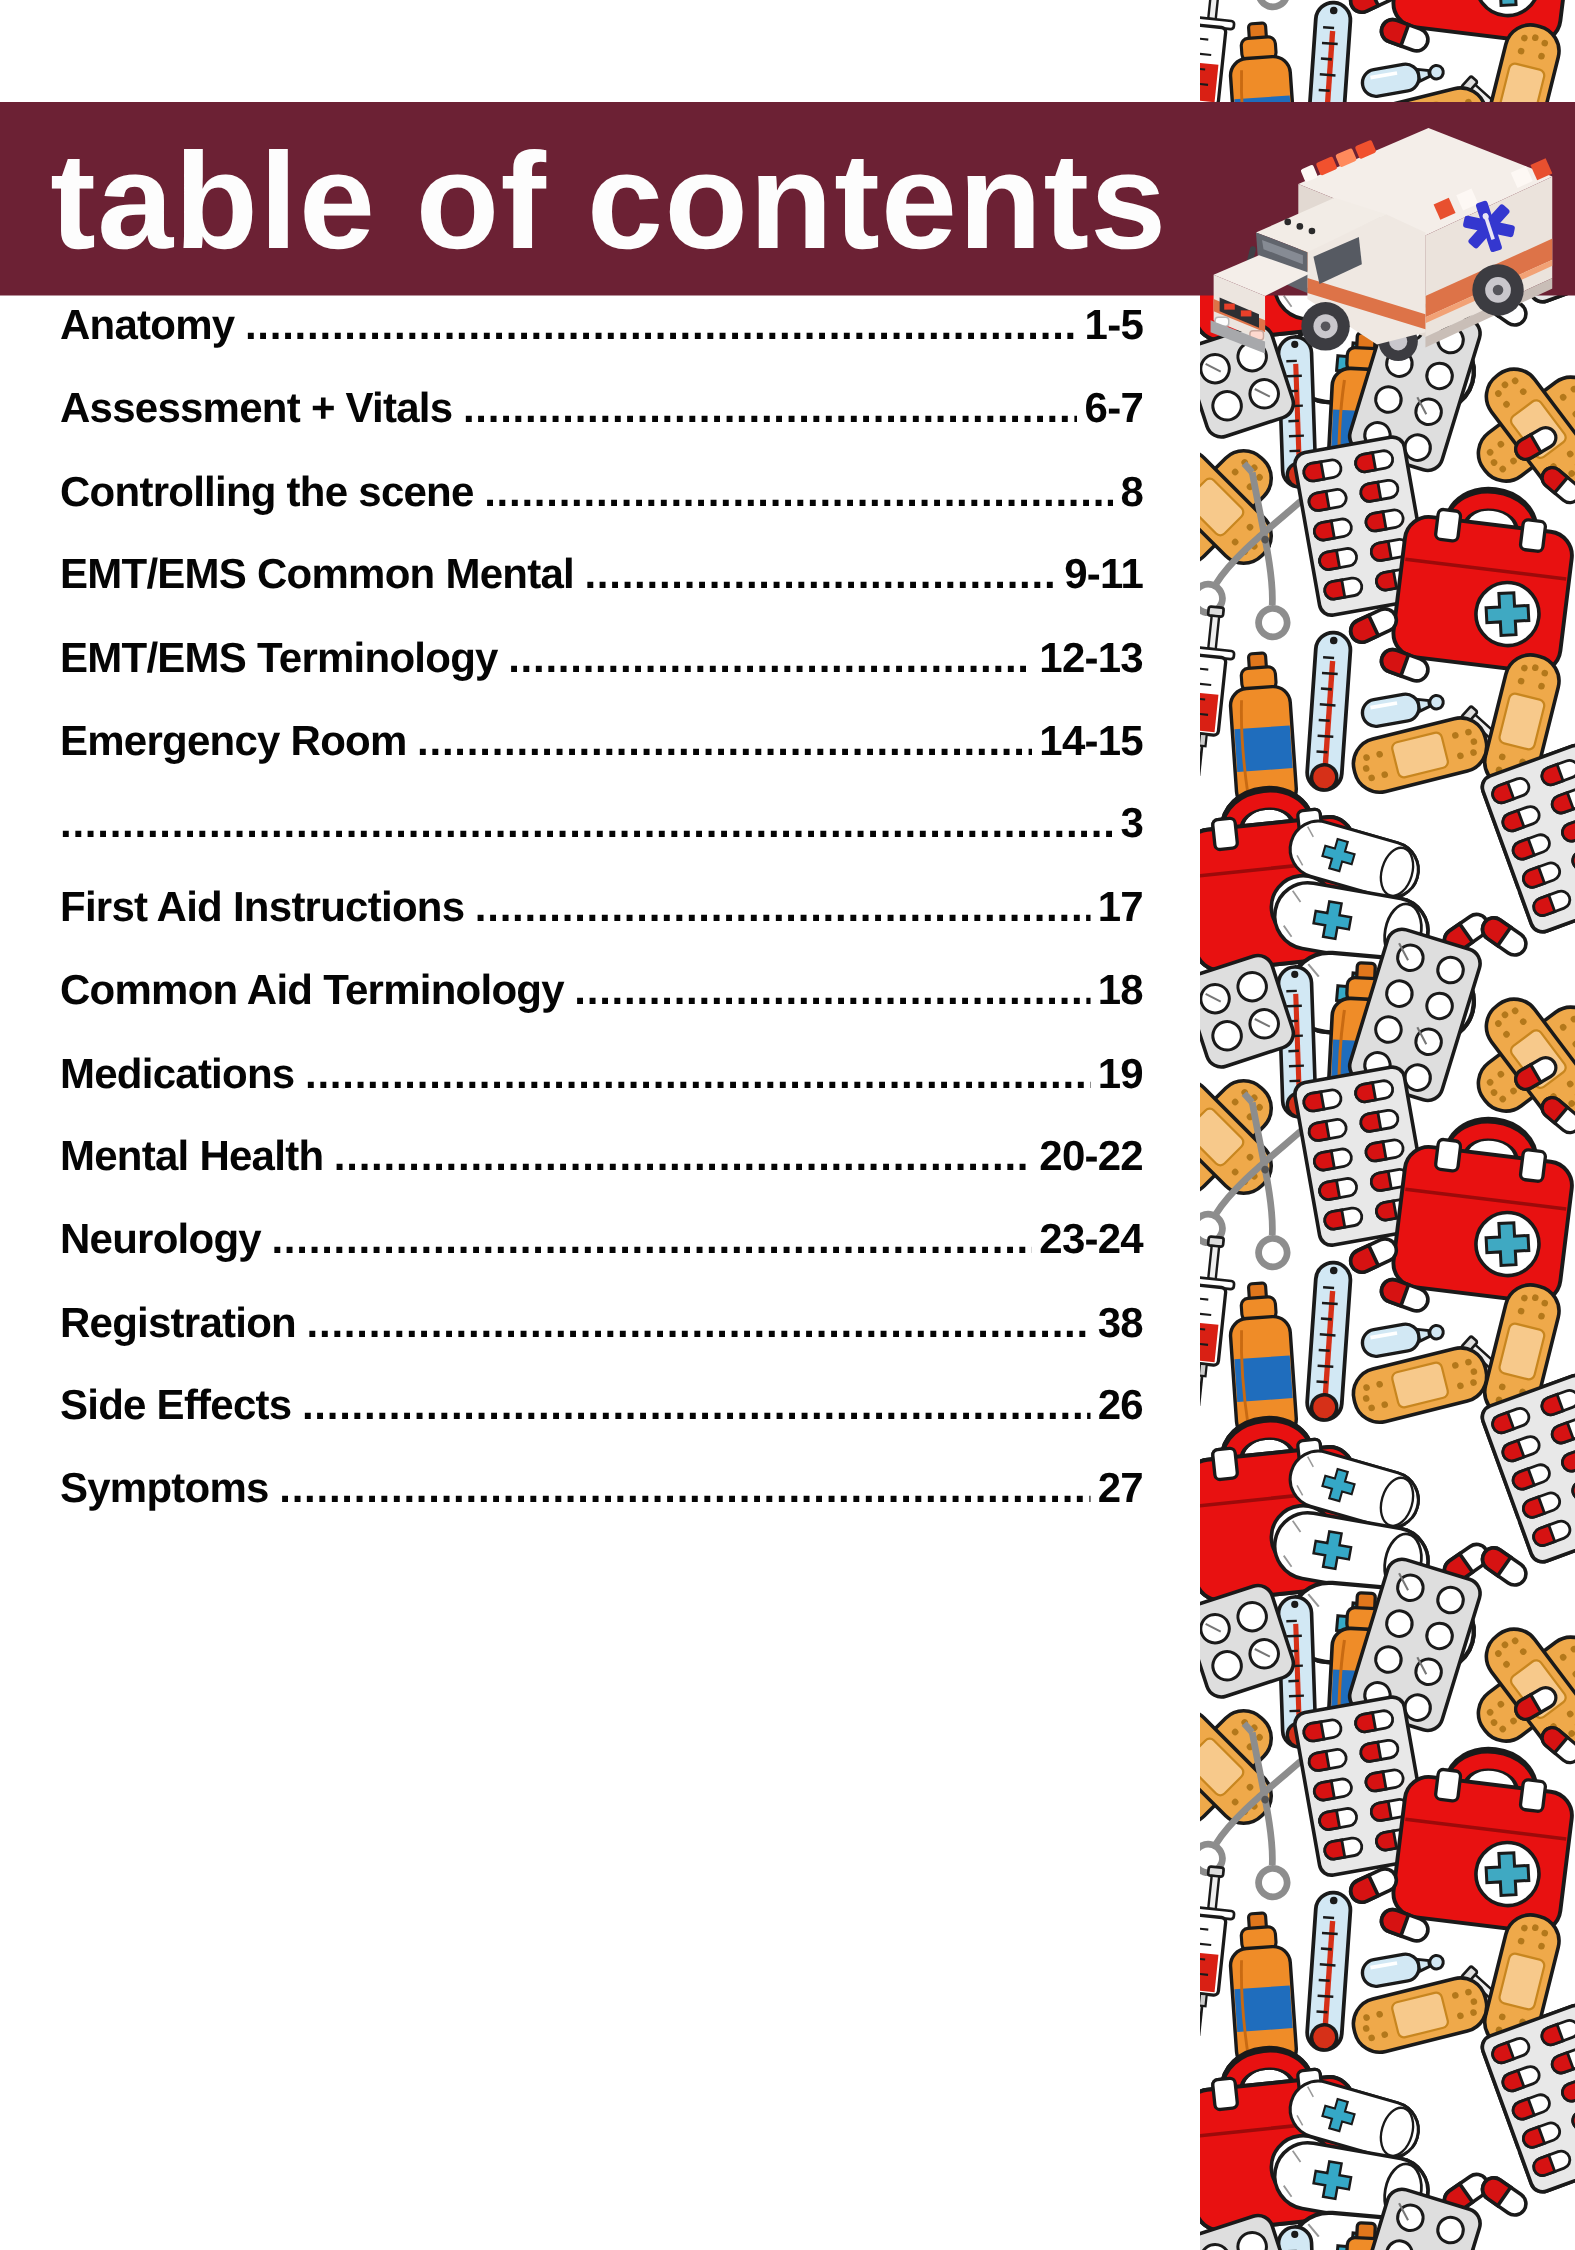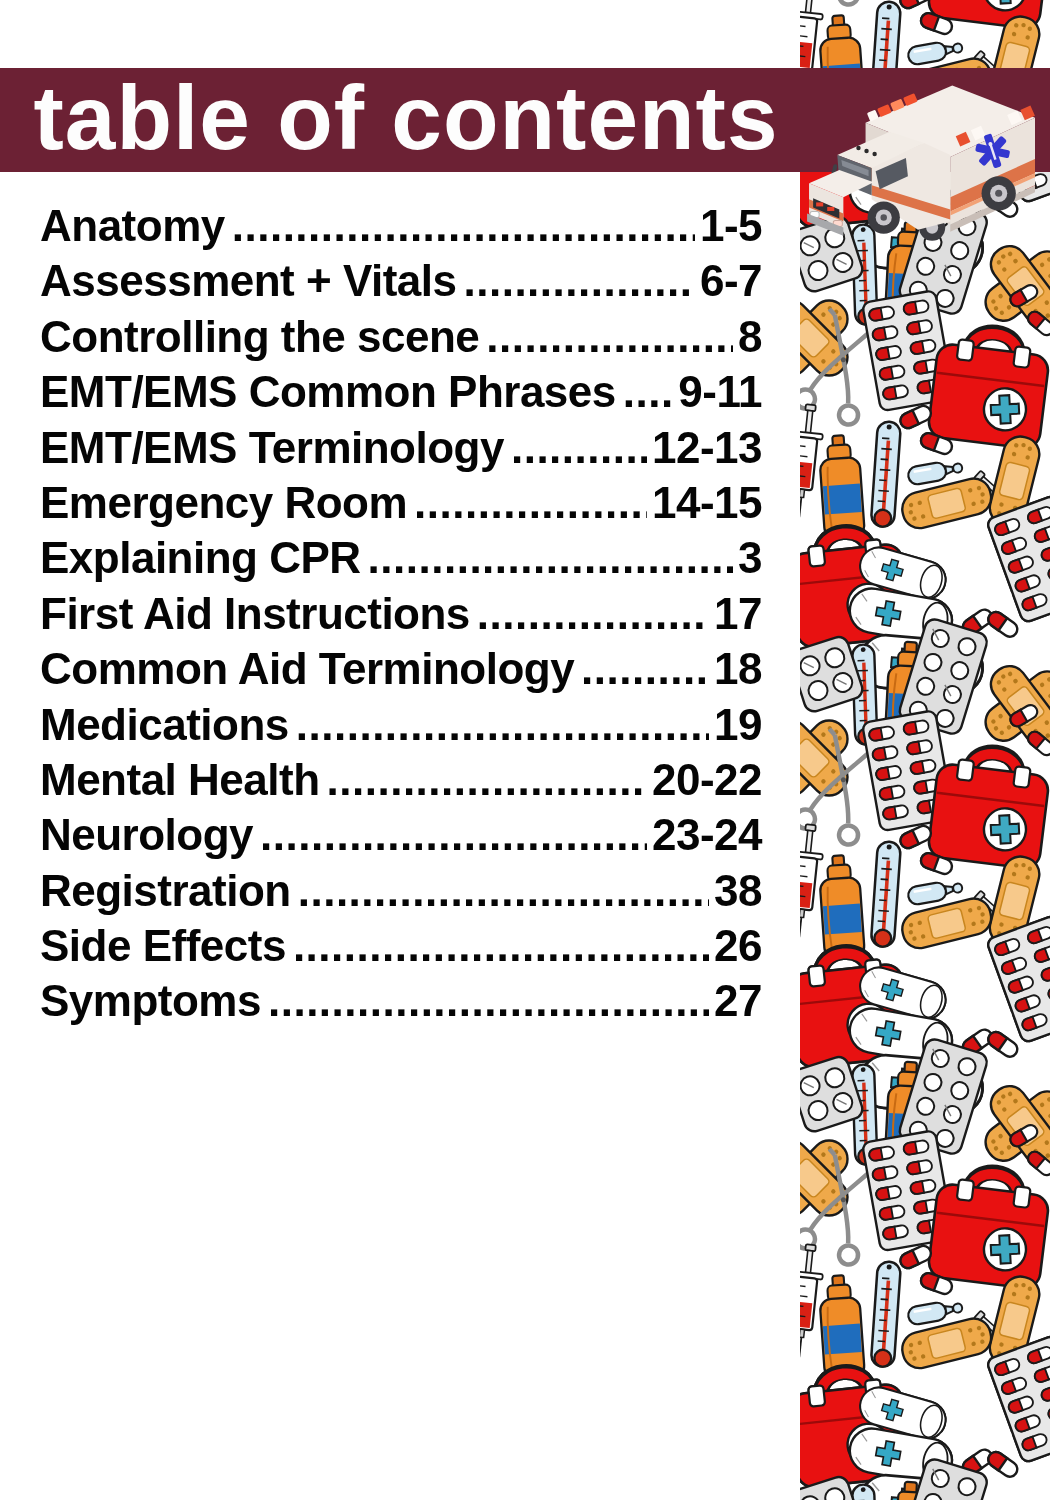--- a/index.html
+++ b/index.html
@@ -15,29 +15,29 @@
     --blue:#1f6dbd;
   }
   *{margin:0;padding:0;box-sizing:border-box}
   body{background:#888;font-family:"Liberation Sans",sans-serif}
   .page{position:relative;width:1050px;height:1500px;background:#fff;overflow:hidden;margin:0 auto}
 
   
   .pattern-strip{position:absolute;top:0;right:0;width:250px;height:1500px;overflow:hidden;z-index:1}
 
   
-  .banner{position:absolute;left:0;top:68px;width:1050px;height:104px;background:var(--banner-bg);z-index:2;display:flex;}
+  .banner{position:absolute;left:0;top:68px;width:1050px;height:129px;background:var(--banner-bg);z-index:2;display:flex;align-items:center}
   .banner-title{width:812px;text-align:center;color:var(--banner-text);font-size:91px;font-weight:bold;letter-spacing:1px;line-height:1;padding-top:4px}
 
   
   .ambulance-wrap{position:absolute;left:801px;top:70px;width:234px;height:172px;z-index:3}
 
   
   .toc{position:absolute;left:40px;top:201px;width:722px;z-index:2}
-  .toc-row{display:flex;align-items:baseline;height:55.4px;font-weight:bold;color:var(--toc-text);font-size:44px;letter-spacing:-0.5px;white-space:nowrap}
+  .toc-row{display:flex;align-items:baseline;height:55.4px;font-weight:bold;color:var(--toc-text);font-size:28px;letter-spacing:-0.5px;white-space:nowrap}
   .toc-label{flex:0 0 auto;padding-right:7px}
   .toc-dots{flex:1 1 auto;min-width:0;overflow:hidden;letter-spacing:0.5px}
   .toc-pages{flex:0 0 auto;padding-left:5px;text-align:center}
 </style>
 </head>
 <body>
 
 <div class="page">
 
   <div class="pattern-strip">
@@ -312,39 +312,38 @@
       <span class="toc-pages">6-7</span>
     </div>
 
     <div class="toc-row">
       <span class="toc-label">Controlling the scene</span>
       <span class="toc-dots">..........................................................................................</span>
       <span class="toc-pages">8</span>
     </div>
 
     <div class="toc-row">
-      <span class="toc-label">EMT/EMS Common Phrases</span>
+      <span class="toc-label">EMT/EMS Common Mental</span>
       <span class="toc-dots">..........................................................................................</span>
       <span class="toc-pages">9-11</span>
     </div>
 
     <div class="toc-row">
       <span class="toc-label">EMT/EMS Terminology</span>
       <span class="toc-dots">..........................................................................................</span>
       <span class="toc-pages">12-13</span>
     </div>
 
     <div class="toc-row">
       <span class="toc-label">Emergency Room</span>
       <span class="toc-dots">..........................................................................................</span>
       <span class="toc-pages">14-15</span>
     </div>
 
     <div class="toc-row">
-      <span class="toc-label">Explaining CPR</span>
       <span class="toc-dots">..........................................................................................</span>
       <span class="toc-pages">3</span>
     </div>
 
     <div class="toc-row">
       <span class="toc-label">First Aid Instructions</span>
       <span class="toc-dots">..........................................................................................</span>
       <span class="toc-pages">17</span>
     </div>
 

